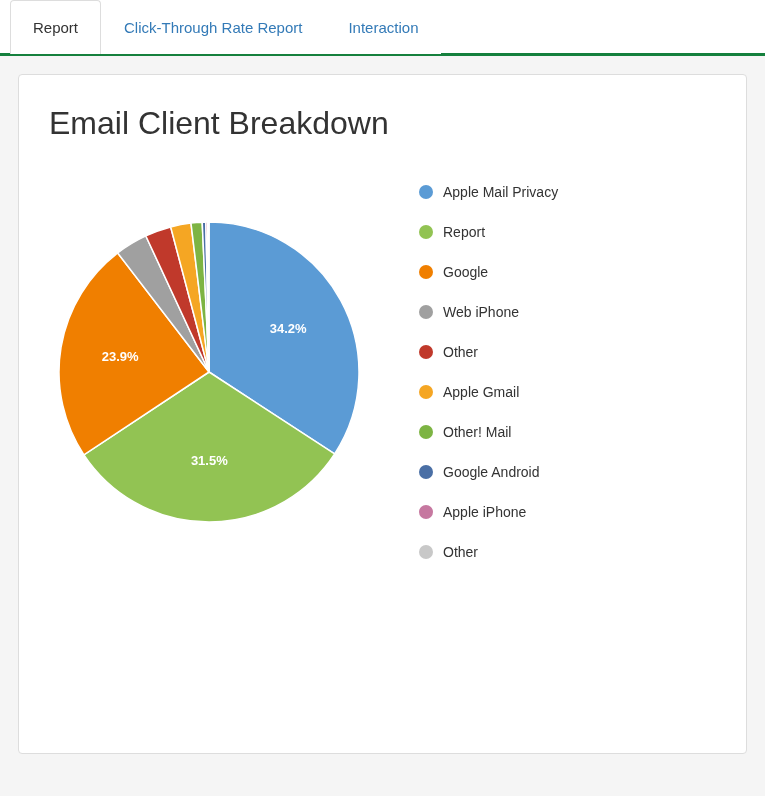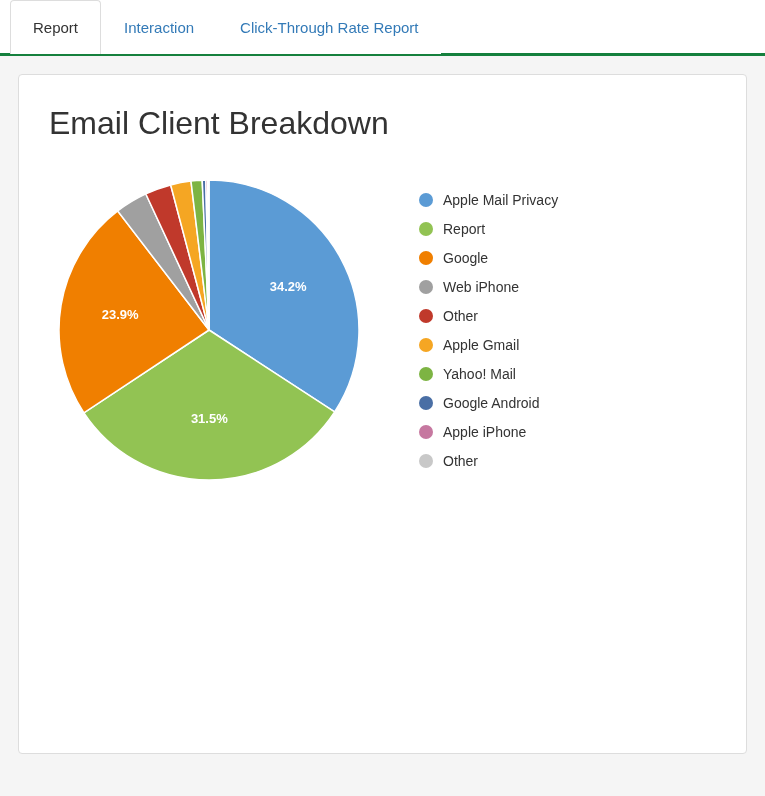--- a/index.html
+++ b/index.html
@@ -35,21 +35,21 @@
       border: 1px solid #ddd;
       border-radius: 4px;
       padding: 30px 30px 40px 30px;
       min-height: 680px;
     }
 
     .page-title {
       font-size: 32px;
       font-weight: 300;
       color: #333;
-      margin-bottom: 28px;
+      margin-bottom: 42px;
     }
 
     .chart-container {
       display: flex;
       align-items: center;
       justify-content: flex-start;
       gap: 50px;
       margin-top: 20px;
     }
 
@@ -61,43 +61,43 @@
     }
 
     .pie-wrapper svg {
       width: 320px;
       height: 320px;
     }
 
     .legend {
       display: flex;
       flex-direction: column;
-      gap: 13px;
+      gap: 24px;
     }
     .legend-item {
       display: flex;
       align-items: center;
       gap: 10px;
       font-size: 14px;
       color: #333;
     }
     .legend-dot {
       width: 14px;
       height: 14px;
       border-radius: 50%;
       flex-shrink: 0;
     }
   </style>
 </head>
 <body>
 
 <div class="tabs">
   <div class="tab active">Report</div>
+  <div class="tab">Click-Through Rate Report</div>
   <div class="tab">Interaction</div>
-  <div class="tab">Click-Through Rate Report</div>
 </div>
 
 <div class="content-area">
   <h1 class="page-title">Email Client Breakdown</h1>
 
   <div class="chart-container">
     <div class="pie-wrapper">
       <svg viewBox="-160 -160 320 320" id="pie-svg">
           <path d="M 0 0 L 9.184850993605149e-15 -150 A 150 150 0 0 1 125.65780749306585 81.91529415216434 Z" fill="#5b9bd5" stroke="#fff" stroke-width="1.5"></path>
           <text x="79.13098597963024" y="-42.87524994552874" text-anchor="middle" dominant-baseline="middle" fill="#fff" font-size="13" font-weight="bold">34.2%</text>
@@ -135,21 +135,21 @@
         <div class="legend-item">
           <div class="legend-dot" style="background-color: rgb(192, 57, 43);"></div>
           <span>Other</span>
         </div>
         <div class="legend-item">
           <div class="legend-dot" style="background-color: rgb(245, 166, 35);"></div>
           <span>Apple Gmail</span>
         </div>
         <div class="legend-item">
           <div class="legend-dot" style="background-color: rgb(125, 180, 67);"></div>
-          <span>Yahoo! Mail</span>
+          <span>Other! Mail</span>
         </div>
         <div class="legend-item">
           <div class="legend-dot" style="background-color: rgb(74, 111, 165);"></div>
           <span>Google Android</span>
         </div>
         <div class="legend-item">
           <div class="legend-dot" style="background-color: rgb(198, 120, 160);"></div>
           <span>Apple iPhone</span>
         </div>
         <div class="legend-item">

